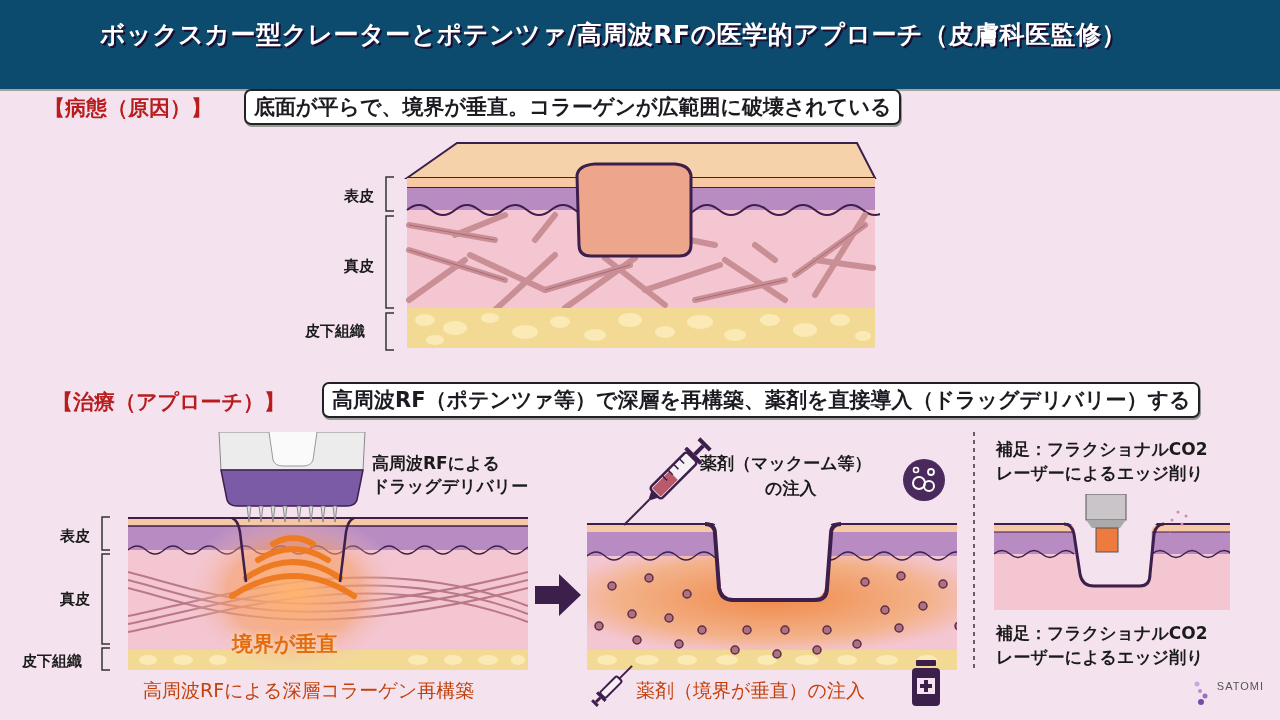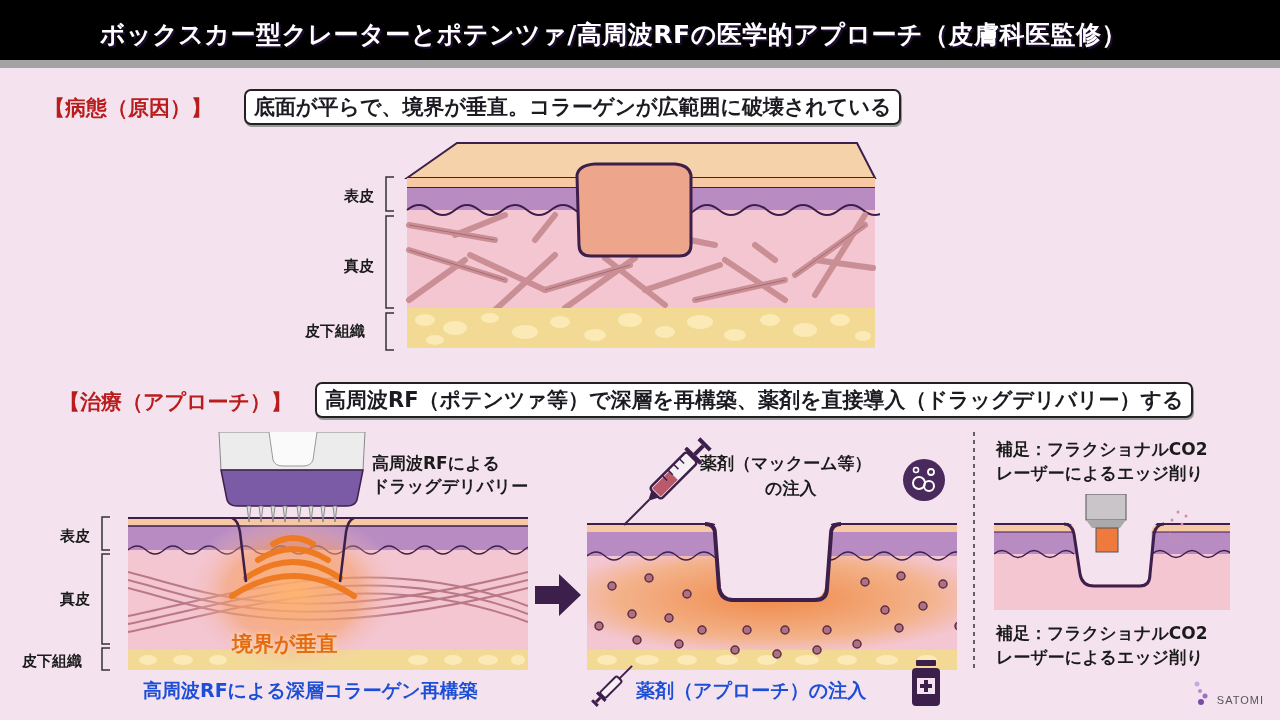--- a/index.html
+++ b/index.html
@@ -4,23 +4,23 @@
 <style>
   * { box-sizing: border-box; margin: 0; padding: 0; }
   html, body { width: 1280px; height: 720px; overflow: hidden; }
   body {
     background: #f4e3ef;
     font-family: "DejaVu Sans", sans-serif;
     position: relative;
     color: #1e1a22;
   }
   .title-bar {
-    position: absolute; left: 0; top: 0; width: 1280px; height: 68px;
-    background: #000000;
-    border-bottom: 8px solid #a3a3a3;
+    position: absolute; left: 0; top: 0; width: 1280px; height: 91px;
+    background: #0c4a6e;
+    border-bottom: 2px solid #a3a3a3;
   }
   .title-text {
     position: absolute; left: 100px; top: 18px;
     font-size: 25px; font-weight: bold; color: #ffffff;
     text-shadow: 2px 2px 0 #1e0c30;
     letter-spacing: 0.5px;
     white-space: nowrap;
   }
   .section-label {
     position: absolute; font-size: 21px; font-weight: bold; color: #b91c1c; white-space: nowrap;
@@ -30,29 +30,29 @@
     border-radius: 7px; font-size: 21px; font-weight: bold; padding: 2px 8px;
     white-space: nowrap; box-shadow: 1px 2px 0 #999;
   }
   .layer-label {
     position: absolute; font-size: 15px; font-weight: bold; color: #1b1b1b; white-space: nowrap; text-align: right;
   }
   .text-small {
     position: absolute; font-size: 17px; font-weight: bold; color: #1b1b1b; white-space: nowrap; line-height: 23px;
   }
   .text-bottom {
-    position: absolute; font-size: 19px; font-weight: bold; color: #1d4ed8; white-space: nowrap;
+    position: absolute; font-size: 19px; font-weight: normal; color: #c2410c; white-space: nowrap;
   }
   .heat-label {
     position: absolute; font-size: 21px; font-weight: bold; color: #e36c12; white-space: nowrap;
     text-shadow: 0 0 6px #ffe0b0;
   }
   svg { position: absolute; }
   .logo {
-    position: absolute; right: 16px; bottom: 14px; display: flex; align-items: flex-end; gap: 4px;
+    position: absolute; right: 16px; bottom: 14px; display: flex; align-items: flex-start; gap: 4px;
   }
   .logo-text { font-size: 11px; color: #555; letter-spacing: 1px; font-family: "Liberation Sans", sans-serif; }
 </style>
 </head>
 <body>
 
 <div class="title-bar">
   <div class="title-text">ボックスカー型クレーターとポテンツァ/高周波RFの医学的アプローチ（皮膚科医監修）</div>
 </div>
 
@@ -125,22 +125,22 @@
 <div class="layer-label" style="left:344px; top:257px;">真皮</div>
 <div class="layer-label" style="left:305px; top:322px;">皮下組織</div>
 <svg style="left:384px; top:176px;" width="12" height="176" viewBox="0 0 12 176">
   <g fill="none" stroke="#333" stroke-width="1.5">
     <path d="M10,1 L2,1 L2,35 L10,35"></path>
     <path d="M10,40 L2,40 L2,132 L10,132"></path>
     <path d="M10,137 L2,137 L2,174 L10,174"></path>
   </g>
 </svg>
 
-<div class="section-label" style="left:59px; top:388px;">【治療（アプローチ）】</div>
-<div class="caption-box" style="left:315px; top:382px;">高周波RF（ポテンツァ等）で深層を再構築、薬剤を直接導入（ドラッグデリバリー）する</div>
+<div class="section-label" style="left:52px; top:388px;">【治療（アプローチ）】</div>
+<div class="caption-box" style="left:322px; top:382px;">高周波RF（ポテンツァ等）で深層を再構築、薬剤を直接導入（ドラッグデリバリー）する</div>
 
 <svg style="left:128px; top:432px;" width="400" height="240" viewBox="0 0 400 240">
 
   <rect x="0" y="86" width="400" height="8" fill="#f6c9a4"></rect>
   <rect x="0" y="94" width="400" height="24" fill="#b88cc2"></rect>
   <line x1="0" y1="86" x2="400" y2="86" stroke="#3d1f4b" stroke-width="2"></line>
   <line x1="0" y1="94" x2="400" y2="94" stroke="#3d1f4b" stroke-width="1.5"></line>
   <rect x="0" y="118" width="400" height="100" fill="#f3c6d2"></rect>
   <path d="M0,118 q9,-8 18,0 q9,8 18,0 q9,-8 18,0 q9,8 18,0 q9,-8 18,0 q9,8 18,0 q9,-8 18,0 q9,8 18,0 q9,-8 18,0 q9,8 18,0 q9,-8 18,0 q9,8 18,0 q9,-8 18,0 q9,8 18,0 q9,-8 18,0 q9,8 18,0 q9,-8 18,0 q9,8 18,0 q9,-8 18,0 q9,8 18,0 q9,-8 18,0 q9,8 18,0 q9,-8 18,0" fill="none" stroke="#3d1f4b" stroke-width="1.5"></path>
 
@@ -308,21 +308,21 @@
 
 <svg style="left:588px; top:660px;" width="50" height="50" viewBox="0 0 50 50">
   <g transform="rotate(-135 25 25)">
     <rect x="21" y="-2" width="8" height="3" fill="#3d1f4b"></rect>
     <rect x="23.5" y="1" width="3" height="6" fill="#3d1f4b"></rect>
     <rect x="19" y="7" width="12" height="3" fill="#3d1f4b"></rect>
     <rect x="21" y="10" width="8" height="24" rx="2" fill="#f6f0f4" stroke="#3d1f4b" stroke-width="2"></rect>
     <line x1="25" y1="34" x2="25" y2="52" stroke="#3d1f4b" stroke-width="2"></line>
   </g>
 </svg>
-<div class="text-bottom" style="left:636px; top:678px;">薬剤（アプローチ）の注入</div>
+<div class="text-bottom" style="left:636px; top:678px;">薬剤（境界が垂直）の注入</div>
 <svg style="left:910px; top:660px;" width="32" height="46" viewBox="0 0 32 46">
   <rect x="6" y="0" width="20" height="6" rx="1" fill="#3d1f4b"></rect>
   <rect x="2" y="8" width="28" height="38" rx="4" fill="#3d1f4b"></rect>
   <rect x="7" y="18" width="18" height="16" fill="#f4e3ef"></rect>
   <rect x="14" y="20" width="4" height="12" fill="#3d1f4b"></rect>
   <rect x="10" y="24" width="12" height="4" fill="#3d1f4b"></rect>
 </svg>
 
 <svg style="left:972px; top:432px;" width="4" height="238" viewBox="0 0 4 238">
   <line x1="2" y1="0" x2="2" y2="238" stroke="#333" stroke-width="1.5" stroke-dasharray="4,4"></line>

